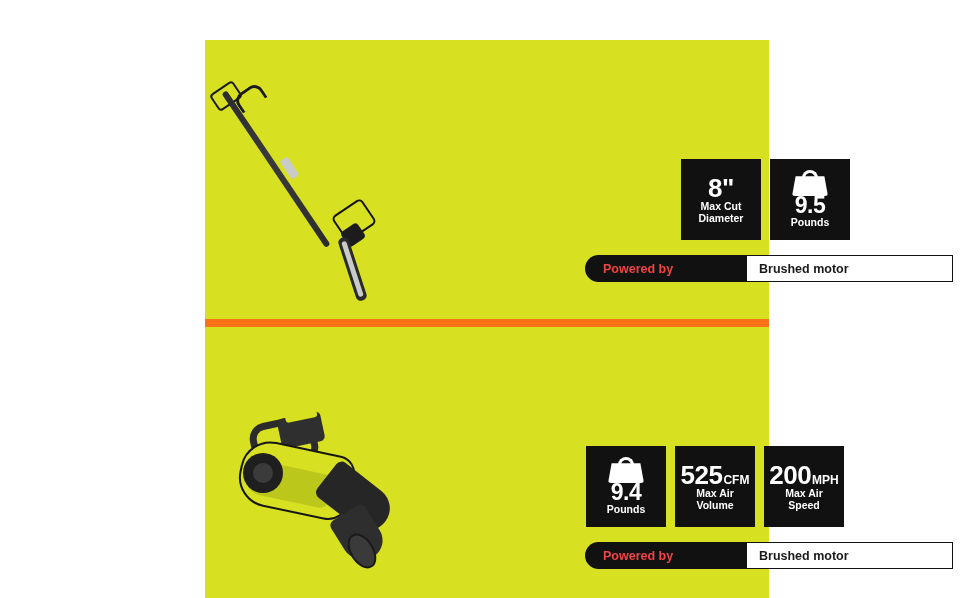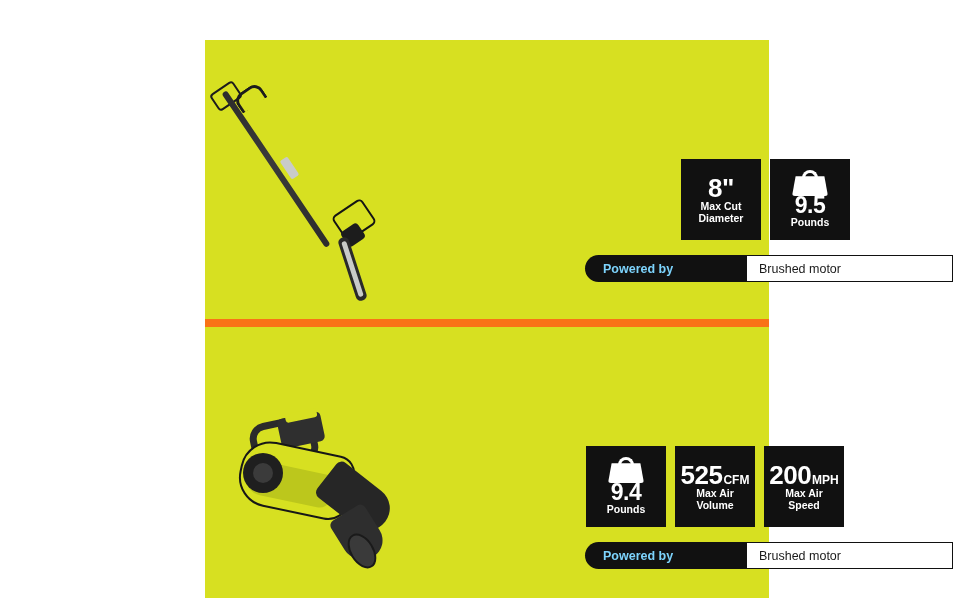--- a/index.html
+++ b/index.html
@@ -309,41 +309,42 @@
   
   .powered-bar {
     position: absolute;
     display: flex;
     align-items: stretch;
     height: 27px;
     width: 368px;
   }
   .powered-label {
     background: #111111;
-    color: #7dd3fc;
+    color: #ef4444;
     font-size: 12.5px;
     font-weight: bold;
     display: flex;
     align-items: center;
     padding: 0 14px 0 18px;
     border-radius: 14px 0 0 14px;
     width: 162px;
     box-sizing: border-box;
   }
   .powered-value {
     background: #ffffff;
     color: #1a1a1a;
     font-size: 12.5px;
     display: flex;
     align-items: center;
     padding: 0 12px;
     flex: 1;
     border: 1px solid #111111;
     border-left: none;
     box-sizing: border-box;
+    font-weight: bold;
   }
 </style>
 </head>
 <body>
 
 <div class="canvas">
   <div class="panel-stack">
 
     <div class="panel top">
 

